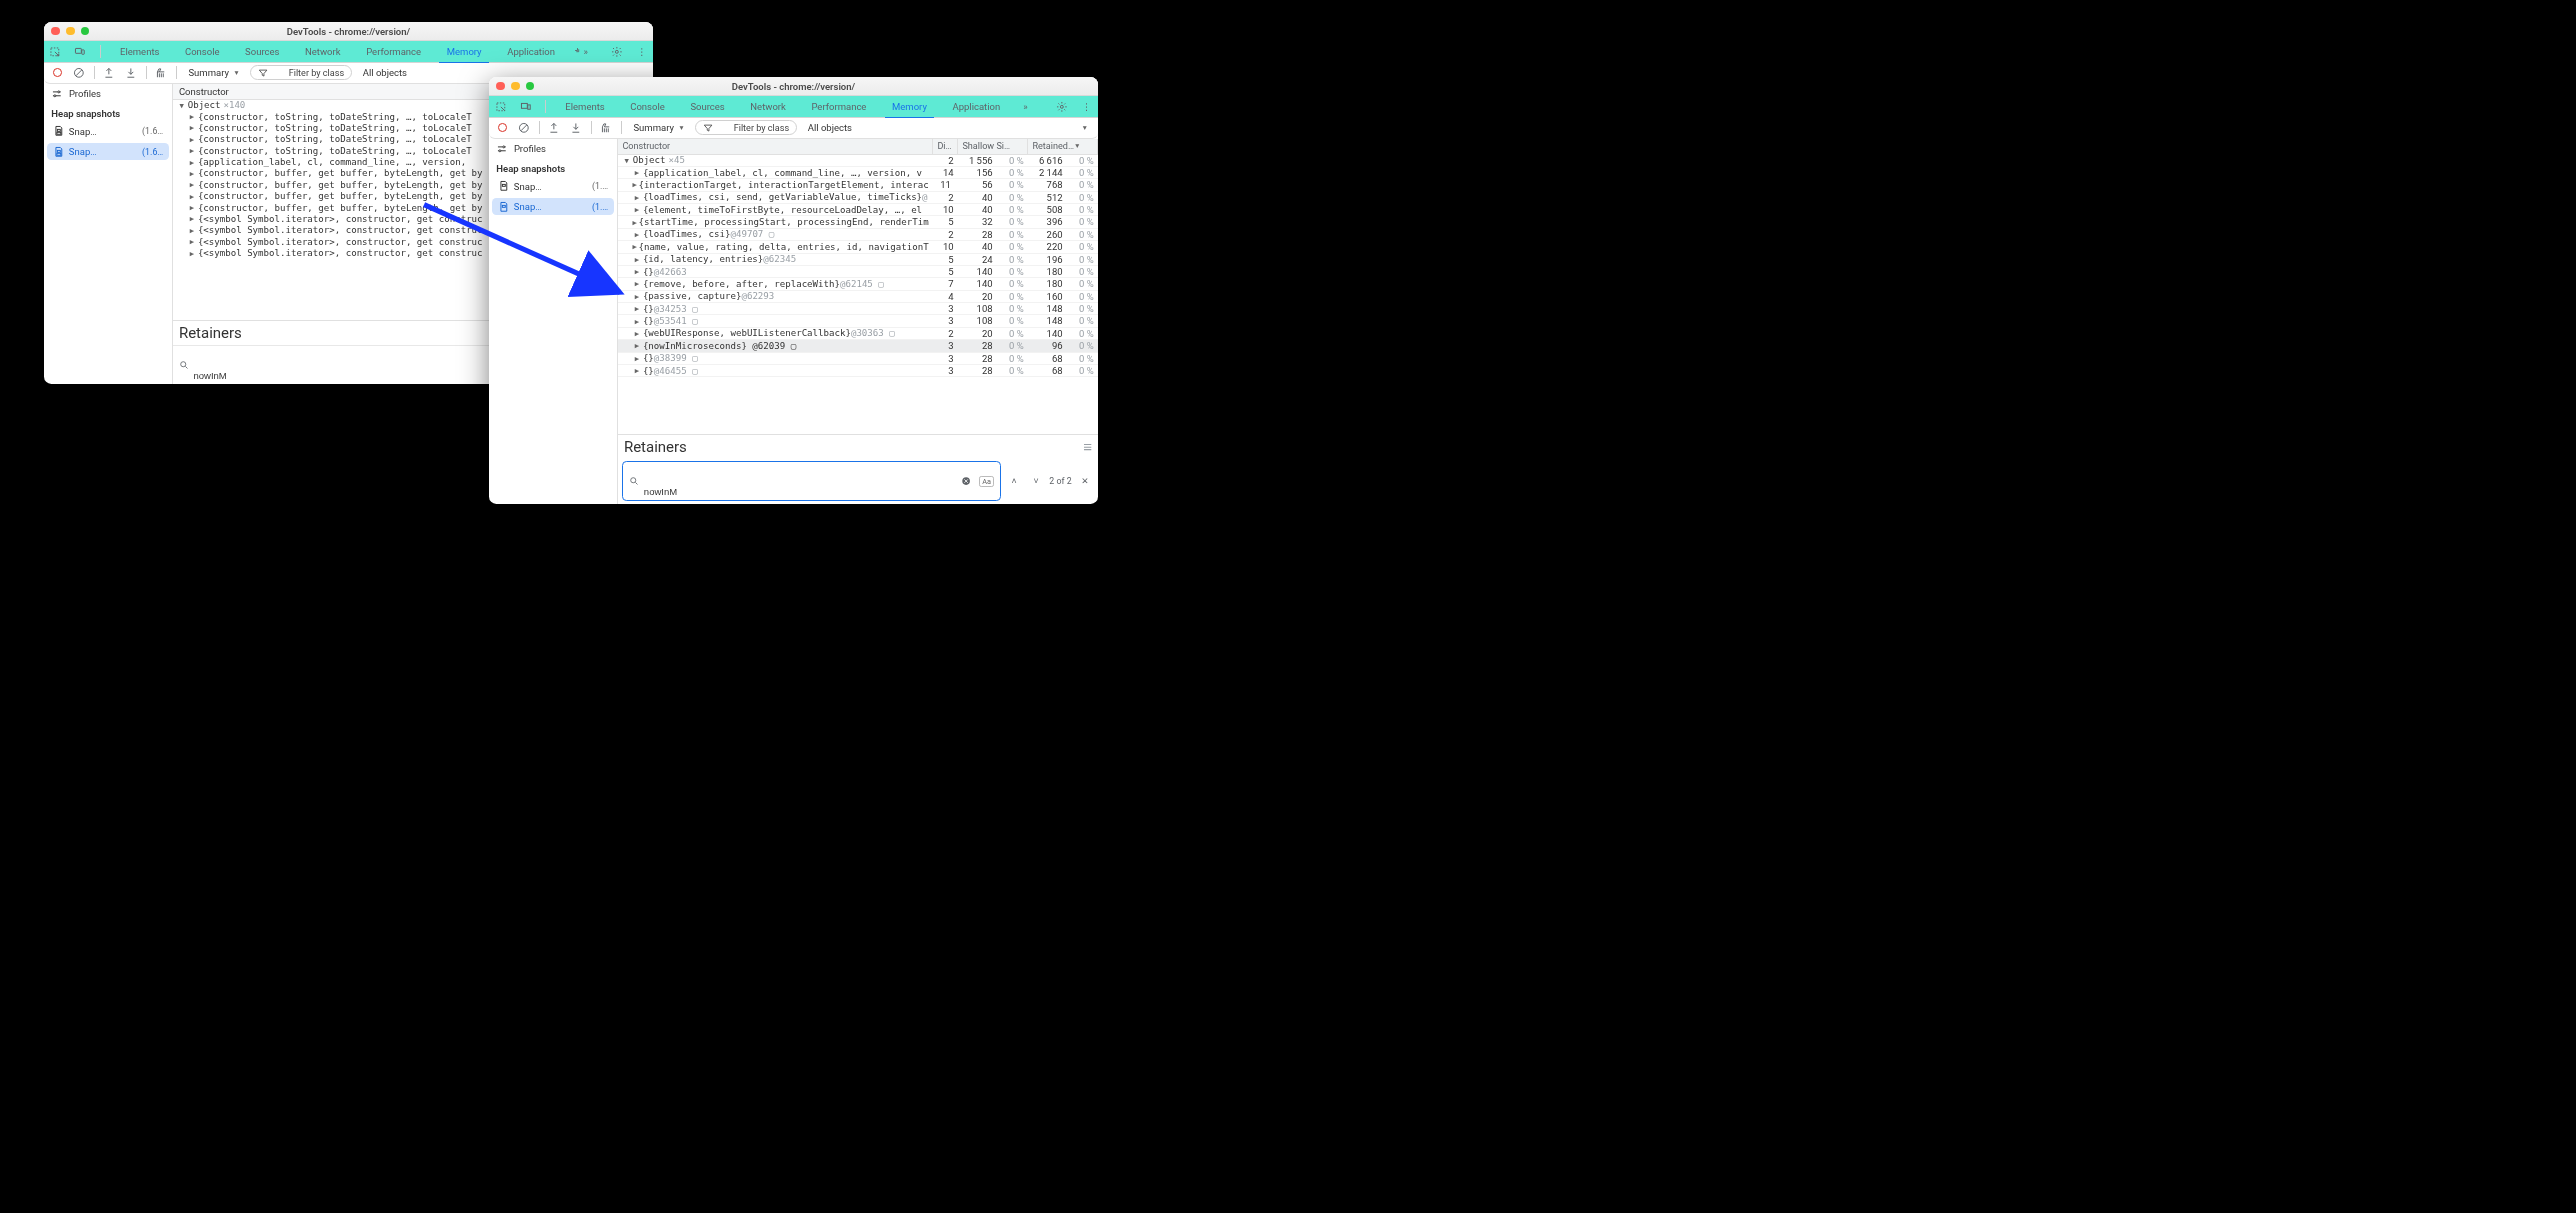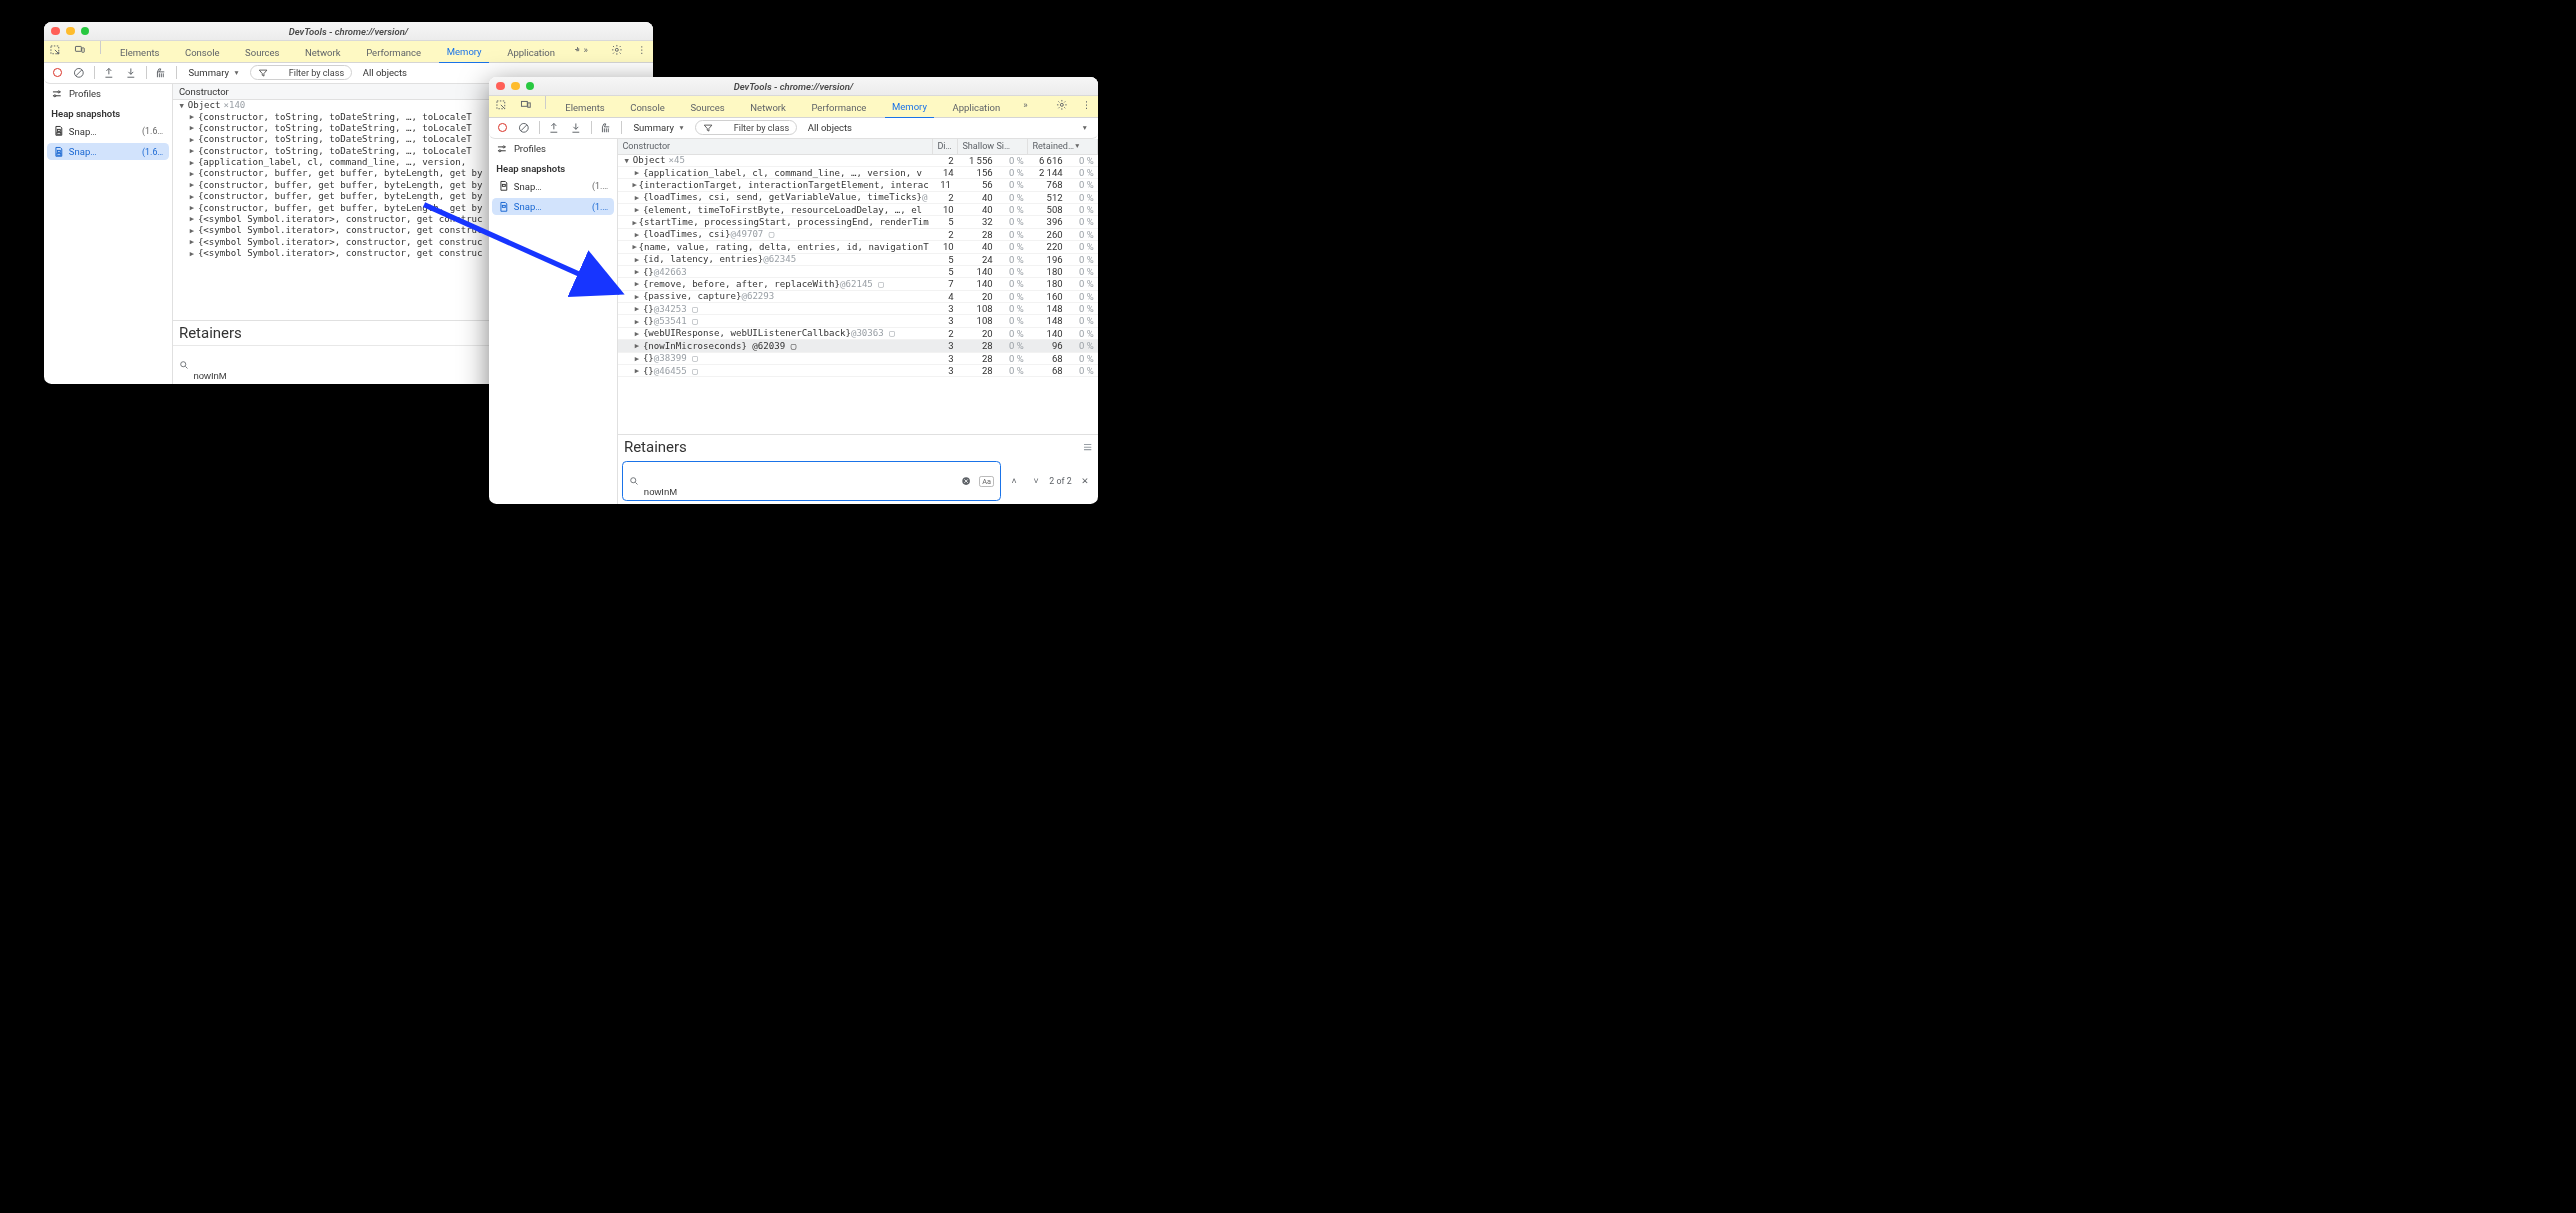--- a/index.html
+++ b/index.html
@@ -35,27 +35,26 @@
 .red { background: #ff5f57; }
 .yellow { background: #febc2e; }
 .green { background: #28c840; }
 .title-text {
   position: absolute; left:0; right:0;
   text-align: center;
   font-size: 9.5px;
   font-weight: 600;
   color: #4a4a4a;
   pointer-events: none;
-  font-style: italic;
 }
 .tabbar {
   display: flex;
-  align-items: flex-start;
+  align-items: center;
   height: 22px;
-  background: #fef9c3;
+  background: #5eead4;
   border-bottom: 0.7px solid #d5d5d5;
   padding: 0 4.4px;
   gap: 11px;
 }
 .tabbar .spacer { flex:1; }
 .tab {
   padding: 0 7.3px;
   height: 22px;
   display: flex;
   align-items: center;

